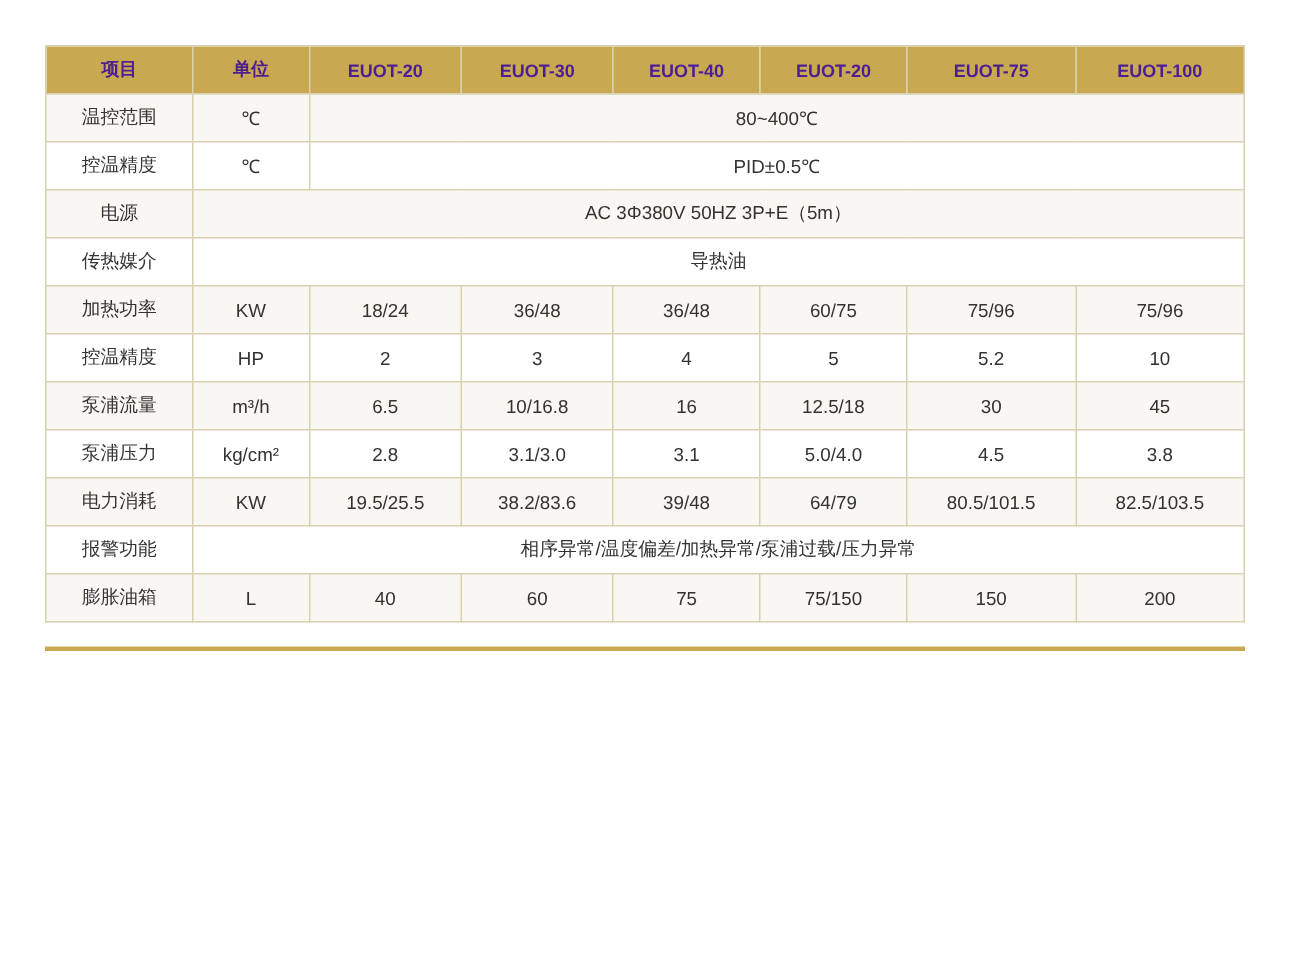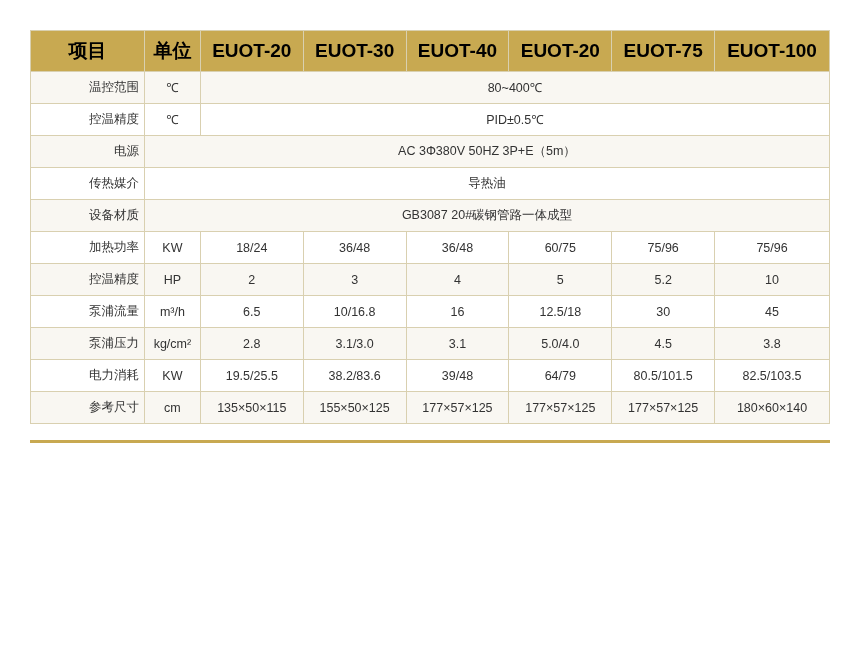--- a/index.html
+++ b/index.html
@@ -35,35 +35,34 @@
       font-size: 12.5px;
     }
     .param-table th, .param-table td {
       border: 1px solid #d9d0b0;
       padding: 7px 5px;
       text-align: center;
       vertical-align: middle;
     }
     .param-table thead tr th {
       background-color: #c8a951;
-      color: #000000;
+      color: #4c1d95;
       font-weight: bold;
-      font-size: 19px;
+      font-size: 12px;
     }
     .param-table tbody tr:nth-child(odd) {
       background-color: #f9f7f2;
     }
     .param-table tbody tr:nth-child(even) {
       background-color: #fff;
     }
     .param-table td.label-col {
       font-weight: normal;
       background-color: #f9f7f2;
-      text-align: right;
-      padding-left: 44px;
+      text-align: center;
     }
     .param-table td.unit-col {
       background-color: #f9f7f2;
     }
     .param-table tbody tr:nth-child(even) td.label-col,
     .param-table tbody tr:nth-child(even) td.unit-col {
       background-color: #fff;
     }
     .bottom-line {
       height: 3px;
@@ -106,24 +105,20 @@
       </tr>
       <tr>
         <td class="label-col">电源</td>
         <td colspan="7">AC 3Φ380V 50HZ 3P+E（5m）</td>
       </tr>
       <tr>
         <td class="label-col">传热媒介</td>
         <td colspan="7">导热油</td>
       </tr>
       <tr>
-        <td class="label-col">设备材质</td>
-        <td colspan="7">GB3087   20#碳钢管路一体成型</td>
-      </tr>
-      <tr>
         <td class="label-col">加热功率</td>
         <td class="unit-col">KW</td>
         <td>18/24</td>
         <td>36/48</td>
         <td>36/48</td>
         <td>60/75</td>
         <td>75/96</td>
         <td>75/96</td>
       </tr>
       <tr>
@@ -160,25 +155,29 @@
         <td class="label-col">电力消耗</td>
         <td class="unit-col">KW</td>
         <td>19.5/25.5</td>
         <td>38.2/83.6</td>
         <td>39/48</td>
         <td>64/79</td>
         <td>80.5/101.5</td>
         <td>82.5/103.5</td>
       </tr>
       <tr>
-        <td class="label-col">参考尺寸</td>
-        <td class="unit-col">cm</td>
-        <td>135×50×115</td>
-        <td>155×50×125</td>
-        <td>177×57×125</td>
-        <td>177×57×125</td>
-        <td>177×57×125</td>
-        <td>180×60×140</td>
+        <td class="label-col">报警功能</td>
+        <td colspan="7">相序异常/温度偏差/加热异常/泵浦过载/压力异常</td>
+      </tr>
+      <tr>
+        <td class="label-col">膨胀油箱</td>
+        <td class="unit-col">L</td>
+        <td>40</td>
+        <td>60</td>
+        <td>75</td>
+        <td>75/150</td>
+        <td>150</td>
+        <td>200</td>
       </tr>
     </tbody>
 </table>
 
 <div class="bottom-line"></div>
 
 </body></html>

